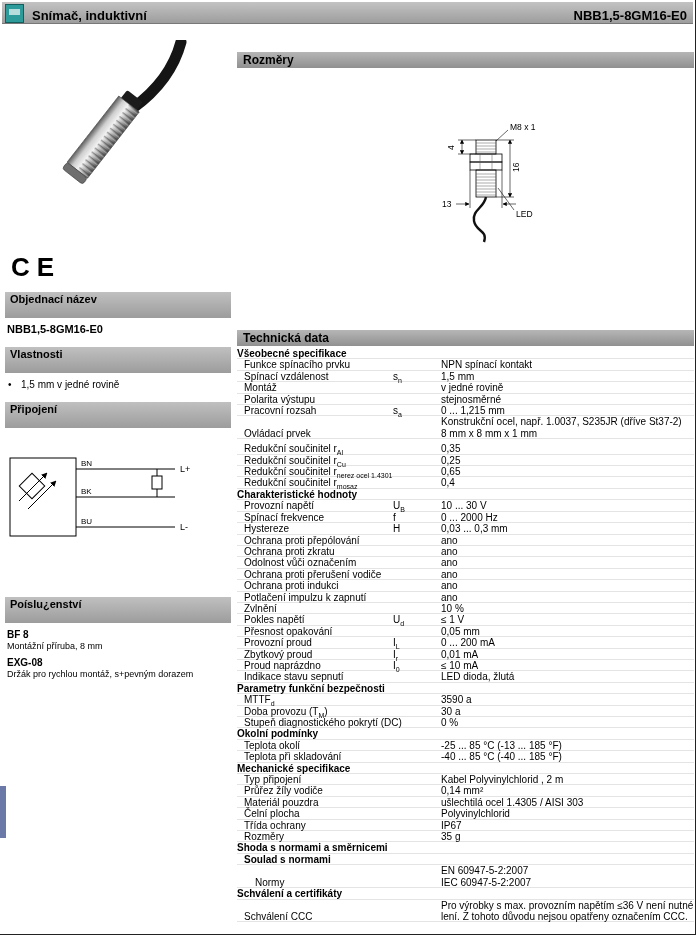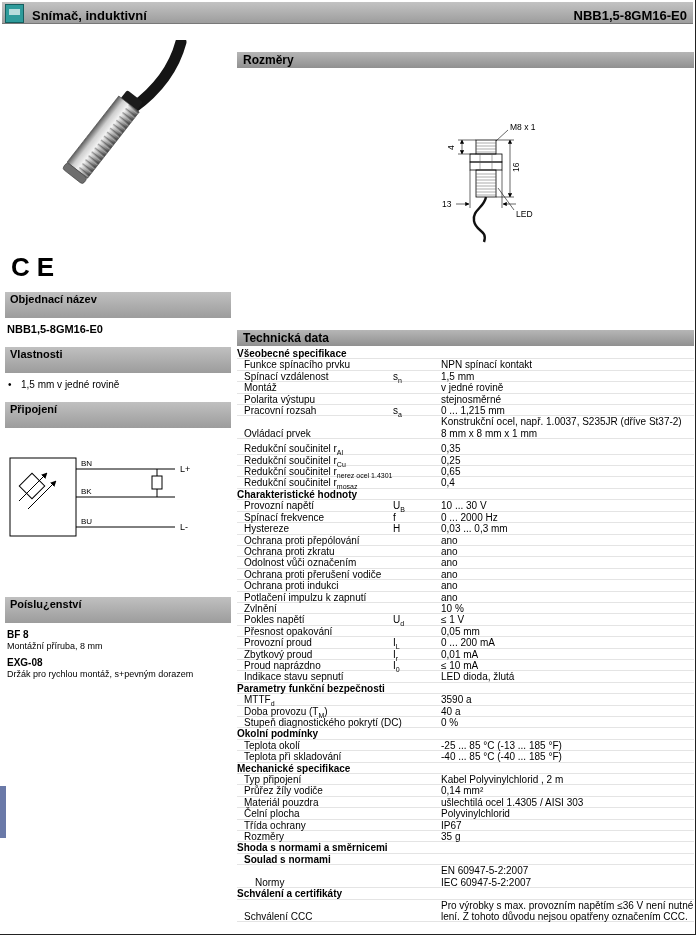--- a/index.html
+++ b/index.html
@@ -336,21 +336,21 @@
           <span class="tlabel">Parametry funkční bezpečnosti</span>
         </div>
         <div class="trow r">
           <span class="tlabel">MTTF<sub>d</sub></span>
           <span class="tsym"></span>
           <span class="tval">3590 a</span>
         </div>
         <div class="trow r">
           <span class="tlabel">Doba provozu (T<sub>M</sub>)</span>
           <span class="tsym"></span>
-          <span class="tval">40 a</span>
+          <span class="tval">30 a</span>
         </div>
         <div class="trow r">
           <span class="tlabel">Stupeň diagnostického pokrytí (DC)</span>
           <span class="tsym"></span>
           <span class="tval">0 %</span>
         </div>
         <div class="trow sec">
           <span class="tlabel">Okolní podmínky</span>
         </div>
         <div class="trow r">

